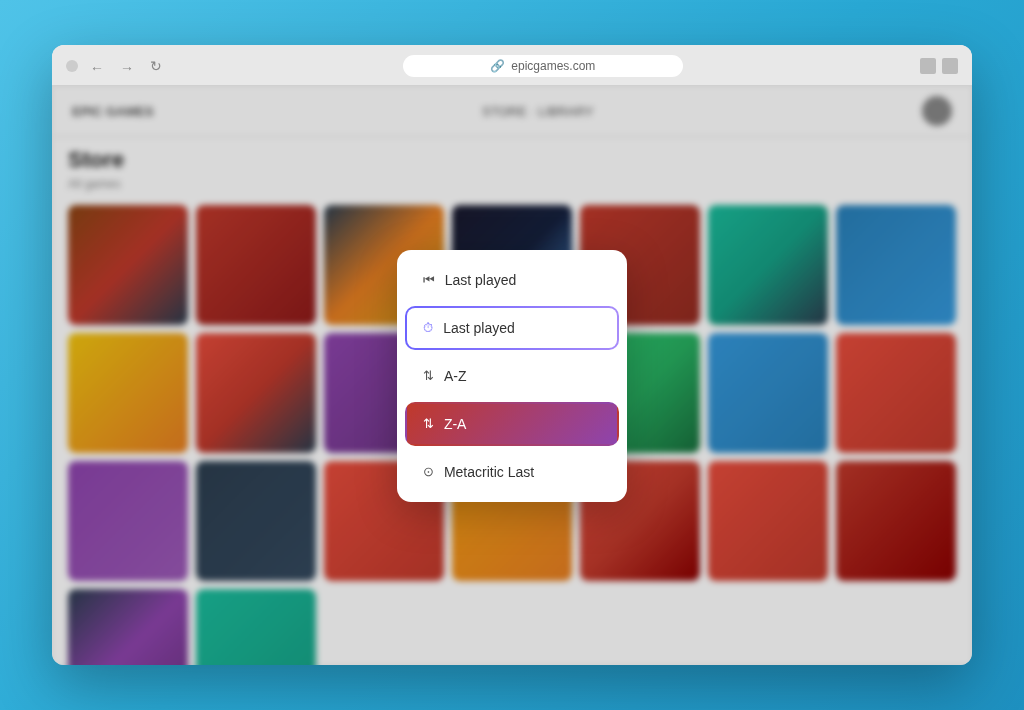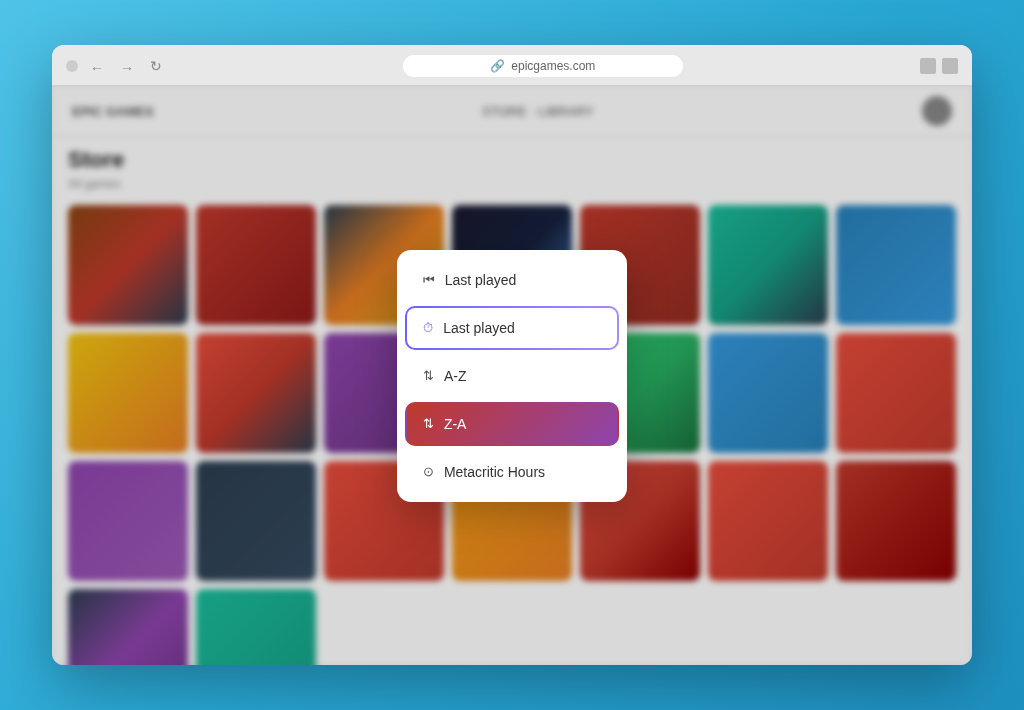--- a/index.html
+++ b/index.html
@@ -315,19 +315,19 @@
           <span>A-Z</span>
         </div>
 
         <div class="sort-item active-za">
           <span class="sort-icon">⇅</span>
           <span>Z-A</span>
         </div>
 
         <div class="sort-item">
           <span class="sort-icon">⊙</span>
-          <span>Metacritic Hours</span>
+          <span>Metacritic Last</span>
         </div>
 
       </div>
     </div>
   </div>
 </div>
 
 </body></html>

